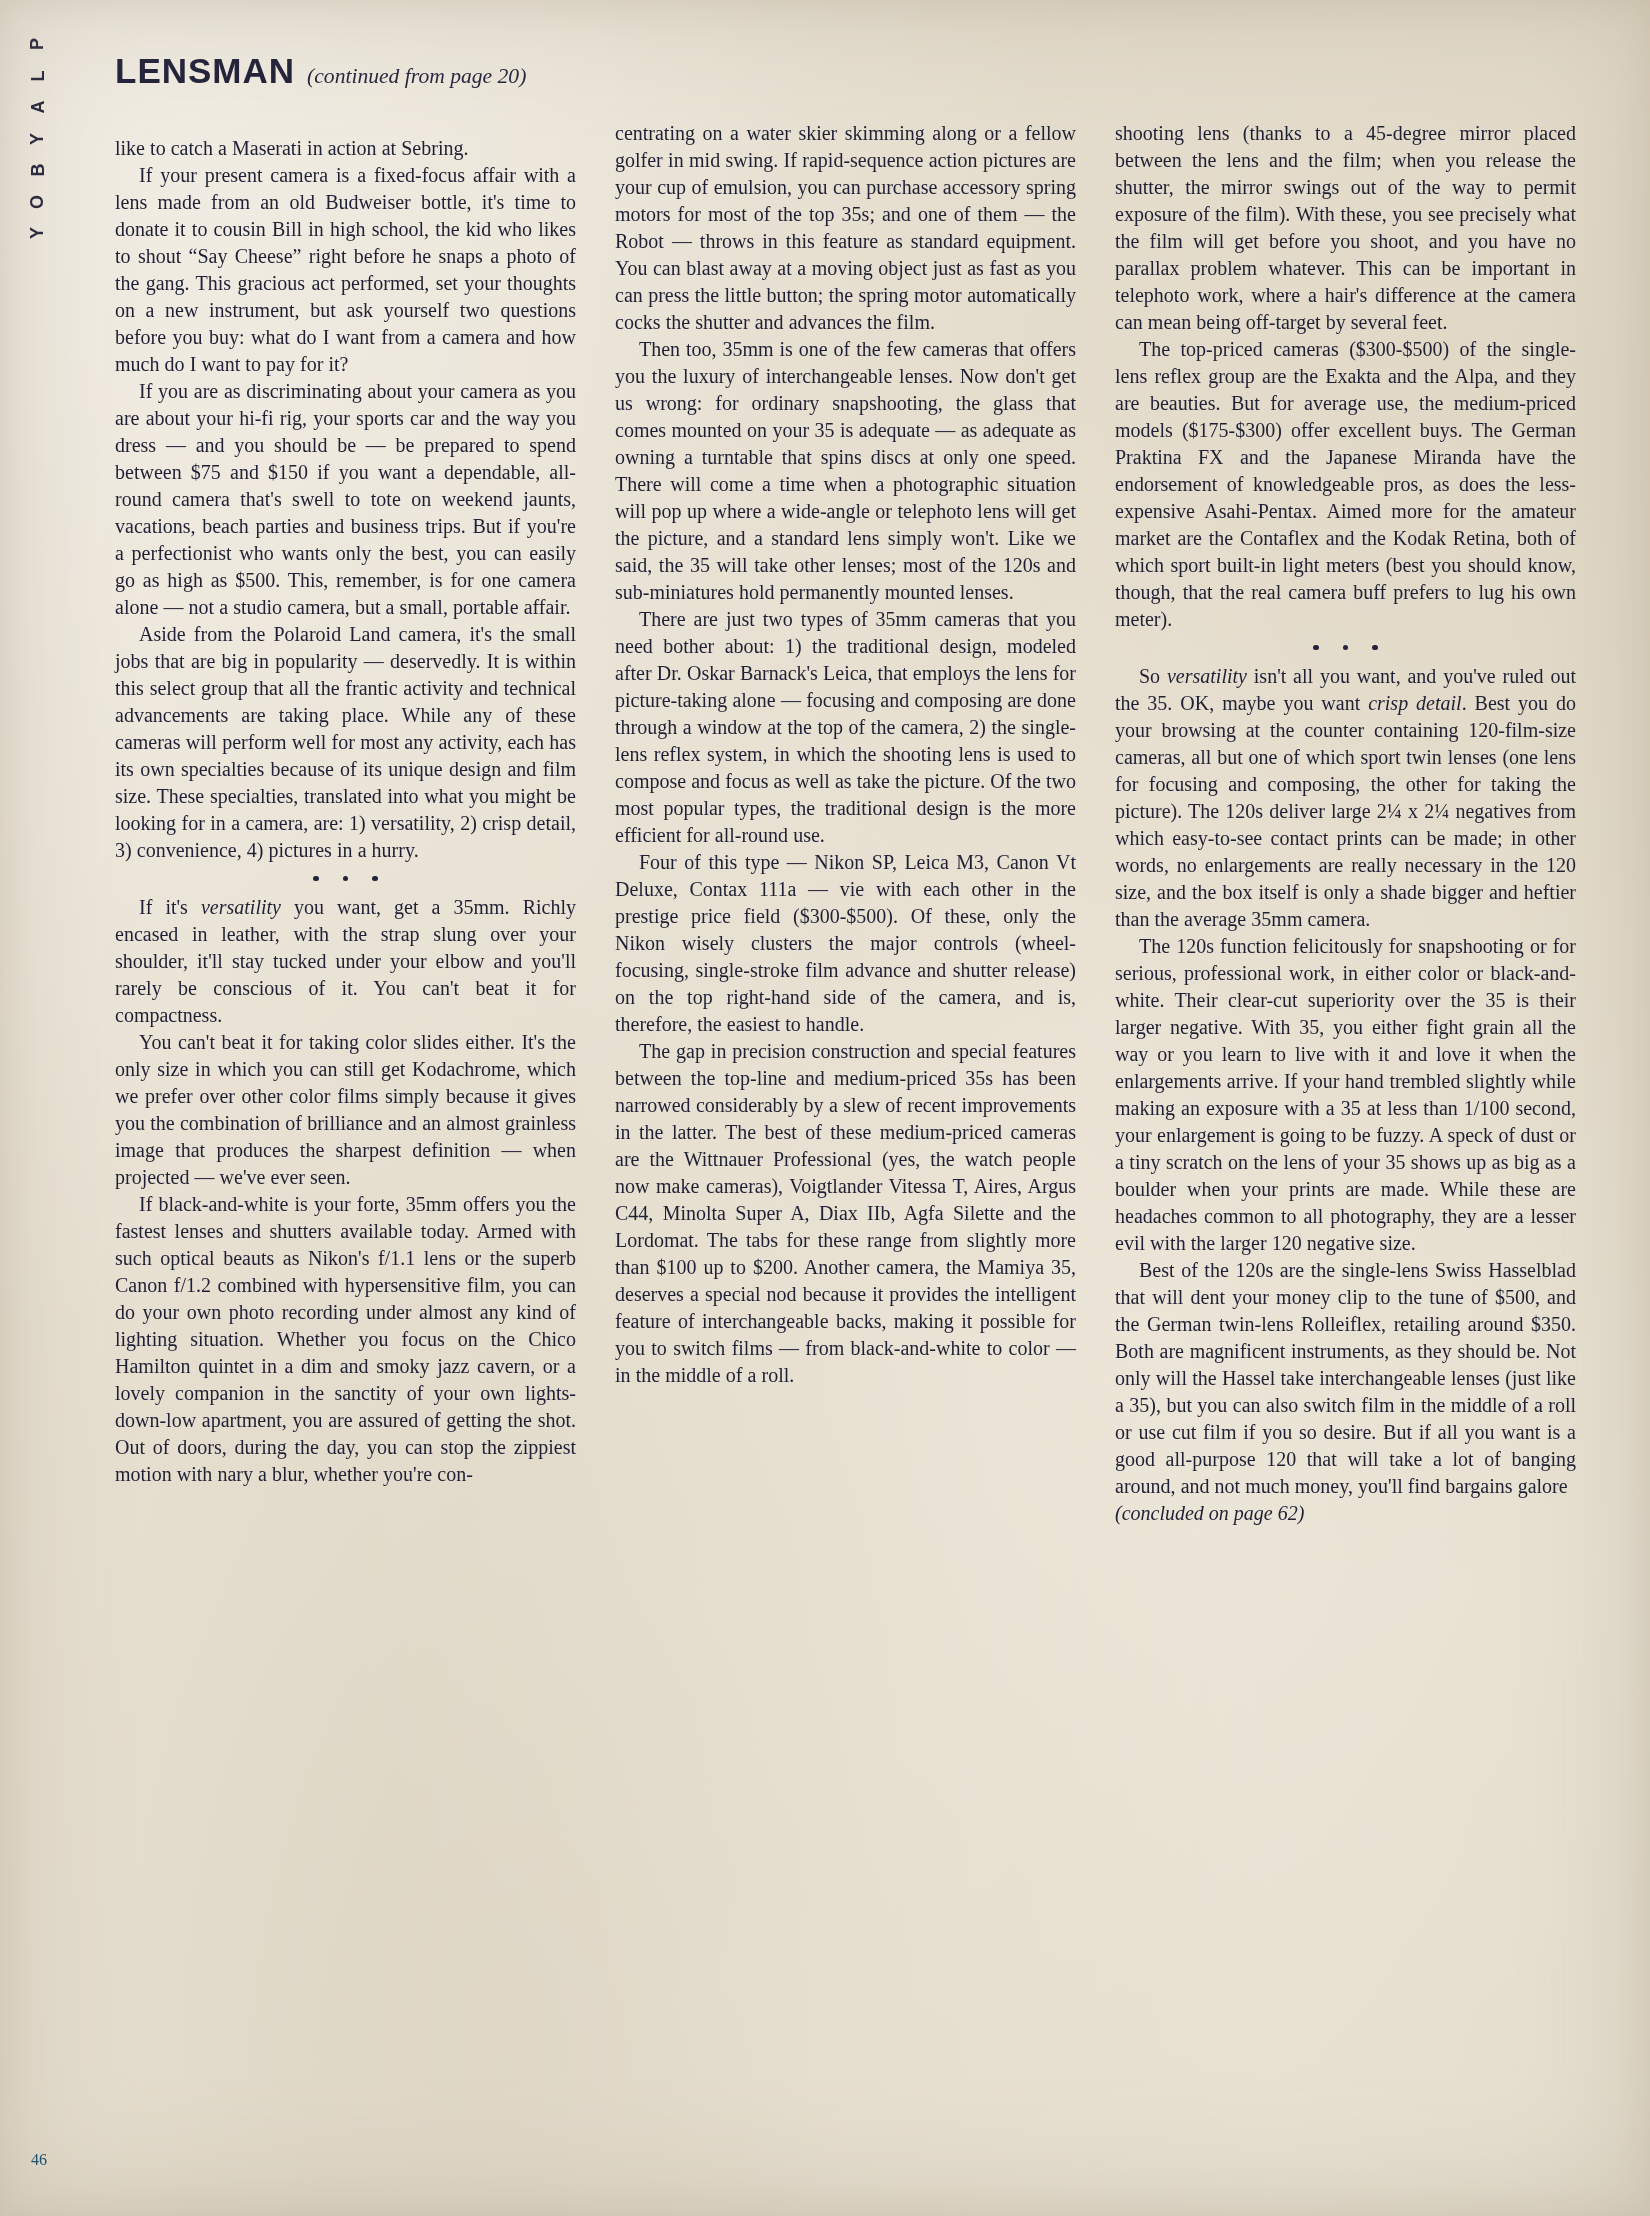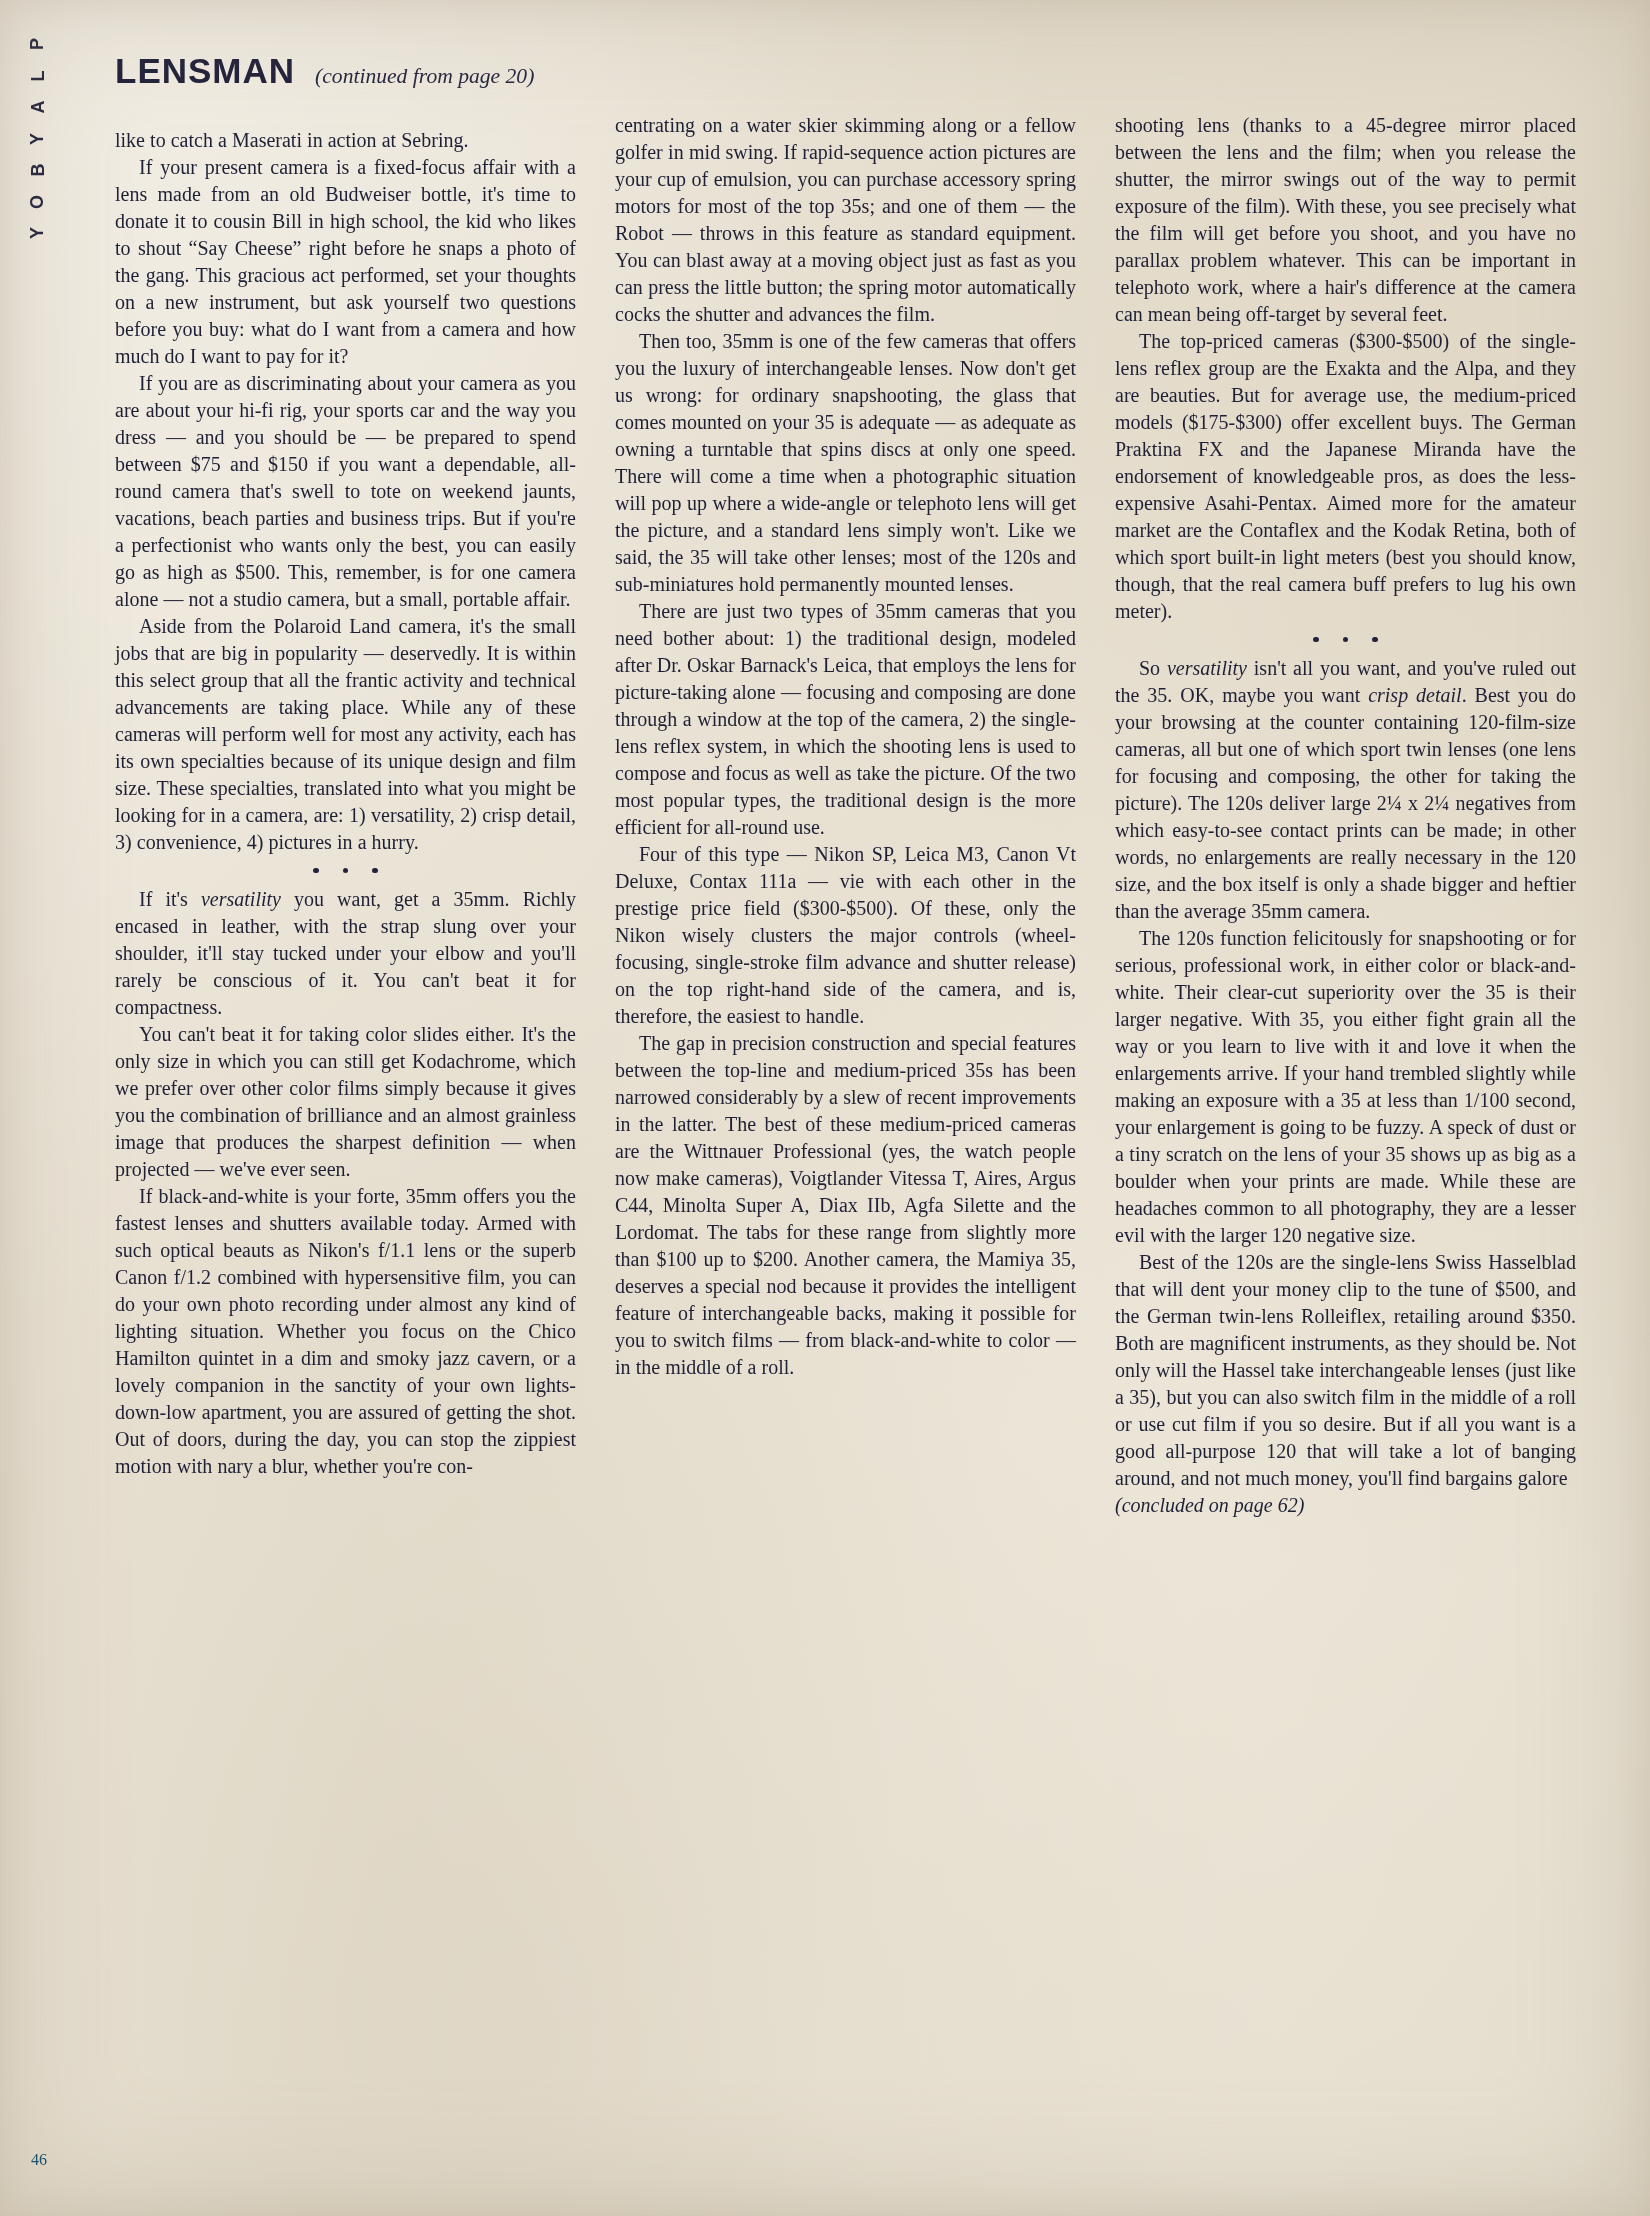--- a/index.html
+++ b/index.html
@@ -46,42 +46,42 @@
     line-height:1;
     color:#23233c;
     transform:rotate(-90deg);
     letter-spacing:0;
   }
 
   
   .masthead{
     position:absolute;
     left:115px; top:53px;
-    display:flex; align-items:baseline; gap:20px;
+    display:flex; align-items:baseline; gap:12px;
     white-space:nowrap;
   }
   .masthead-title{
     font-family:"Liberation Sans", "DejaVu Sans", sans-serif;
     font-weight:bold;
     font-size:35px;
     letter-spacing:1px;
     color:#21213a;
     line-height:1;
   }
   .masthead-cont{
     font-size:21.6px;
     font-style:italic;
     color:#26263f;
     line-height:1;
   }
 
   
   .columns{
     position:absolute;
-    left:115px; top:112px;
+    left:115px; top:120px;
     width:1446px;
     display:grid;
     grid-template-columns:461px 461px 461px;
     column-gap:32px;
     gap:39px;
   }
   .col{ }
   .col--first{ padding-top:15px; }
 
   p.para{

